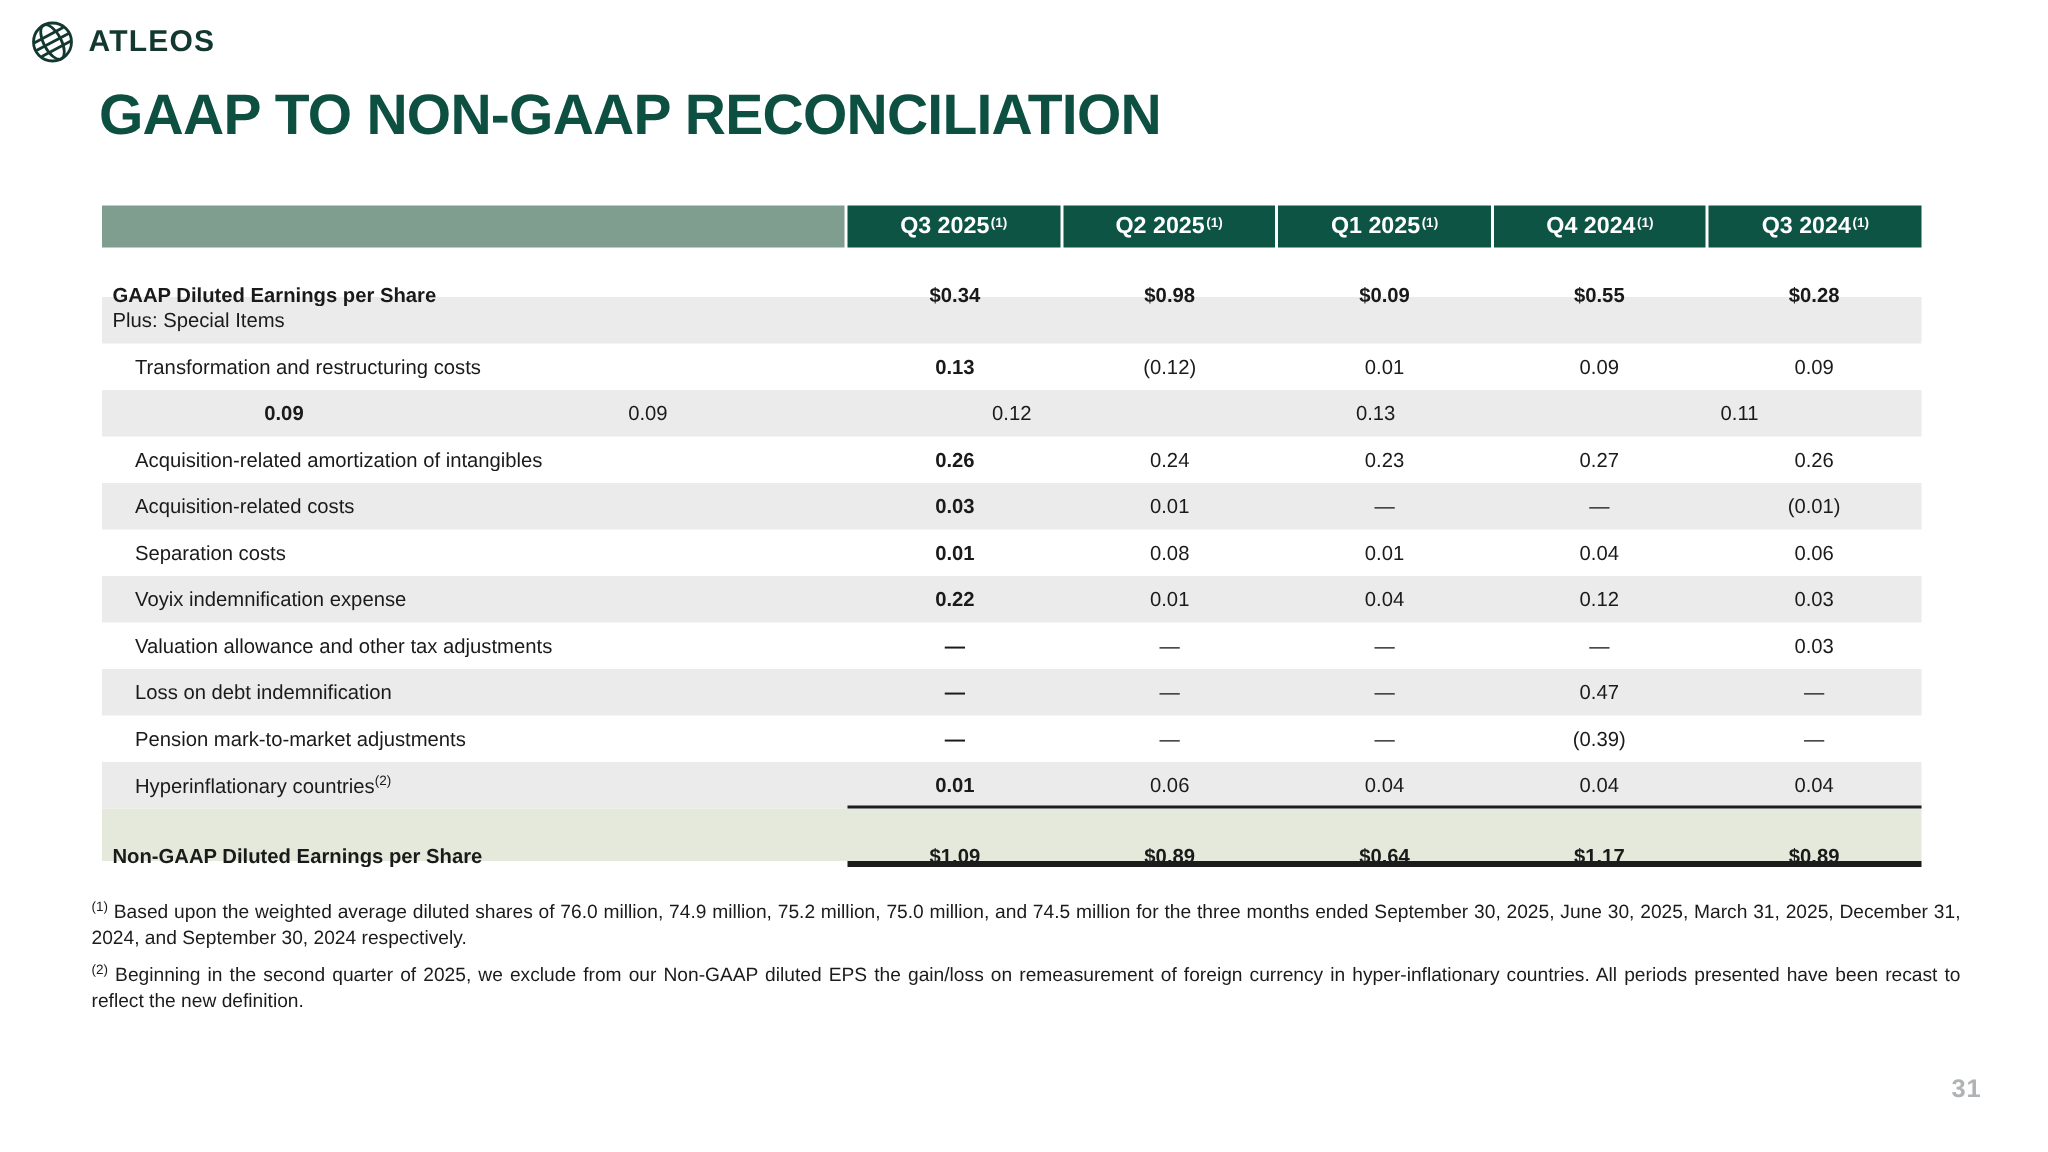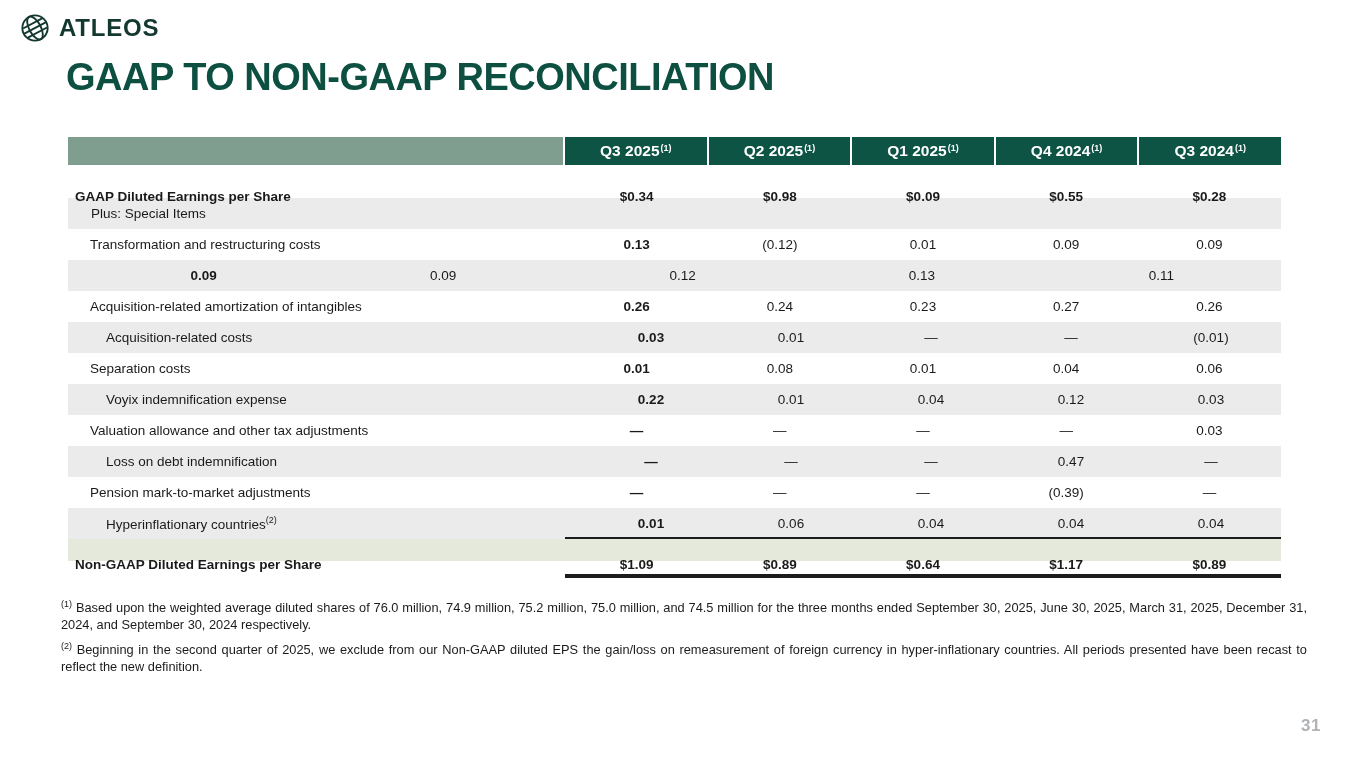--- a/index.html
+++ b/index.html
@@ -17,40 +17,40 @@
   body{
     position:relative;
     background:#ffffff;
     font-family:"Liberation Sans","DejaVu Sans",sans-serif;
     color:var(--ink);
     overflow:hidden;
   }
   
   .brand{position:absolute;top:13px;left:20px;display:flex;align-items:center;gap:9px;}
   .brand svg{display:block;}
-  .brand-name{font-size:24px;font-weight:bold;letter-spacing:0.8px;color:var(--logo-green);}
+  .brand-name{font-size:20px;font-weight:bold;letter-spacing:0.8px;color:var(--logo-green);}
   
   .slide-title{
     position:absolute;top:56px;left:66px;
     font-size:38px;font-weight:bold;letter-spacing:-0.5px;
     color:var(--title-green);white-space:nowrap;
   }
   
   .recon-table{position:absolute;top:137px;left:68px;width:1213px;}
-  .thead{display:flex;height:28px;margin-bottom:2px;}
+  .thead{display:flex;height:28px;margin-bottom:2px;justify-content:flex-end;}
   .th-label{width:495px;background:var(--header-sage);}
   .th{
     flex:1;margin-left:2px;background:var(--header-dark-green);
     color:#fff;font-weight:bold;font-size:15.5px;
     display:flex;align-items:center;justify-content:center;
   }
   .th sup{font-size:9px;margin-top:-6px;margin-left:1px;}
   .tr{display:flex;align-items:center;height:31px;}
-  .tr.gray{background:var(--stripe-gray);padding-left:16px;}
-  .tr.total{background:var(--total-row-bg);height:22px;}
+  .tr.gray{background:var(--stripe-gray);}
+  .tr.total{background:var(--total-row-bg);height:35px;}
   .td-label{
     width:497px;padding-left:7px;font-size:13.5px;
     white-space:nowrap;overflow:hidden;
   }
   .td-label.indent{padding-left:22px;}
   .td-label sup{font-size:9px;}
   .td{flex:1;text-align:center;font-size:13.5px;}
   .td.col-current{font-weight:bold;}
   .bold-row .td,.bold-row .td-label{font-weight:bold;margin-top:28px;}
   

